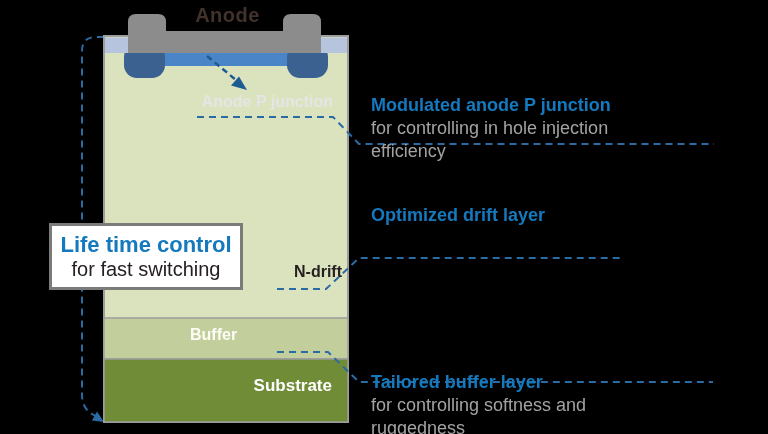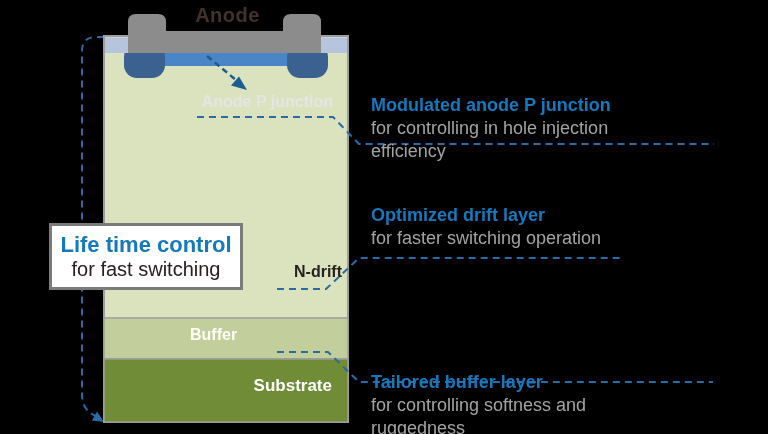--- a/index.html
+++ b/index.html
@@ -75,20 +75,19 @@
     <div class="l1">Life time control</div>
     <div class="l2">for fast switching</div>
   </div>
 
   <div class="ann ann1">
     <div class="h">Modulated anode P junction</div>
     <div class="d">for controlling in hole injection efficiency</div>
   </div>
   <div class="ann ann2">
     <div class="h">Optimized drift layer</div>
-    <div class="d">for faster switching operation</div>
   </div>
   <div class="ann ann3">
     <div class="h">Tailored buffer layer</div>
     <div class="d">for controlling softness and ruggedness</div>
   </div>
 
 </div>
 
 </body></html>

